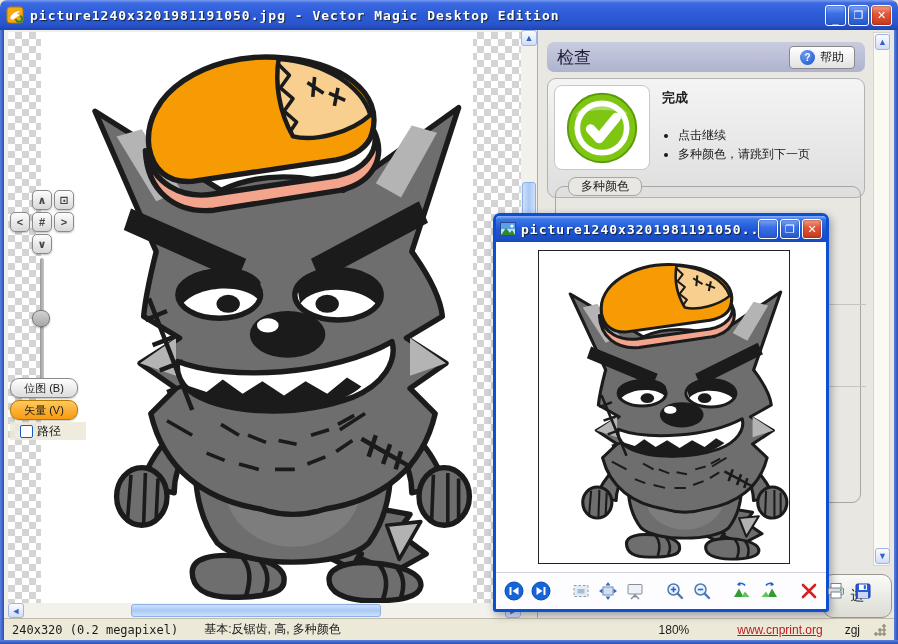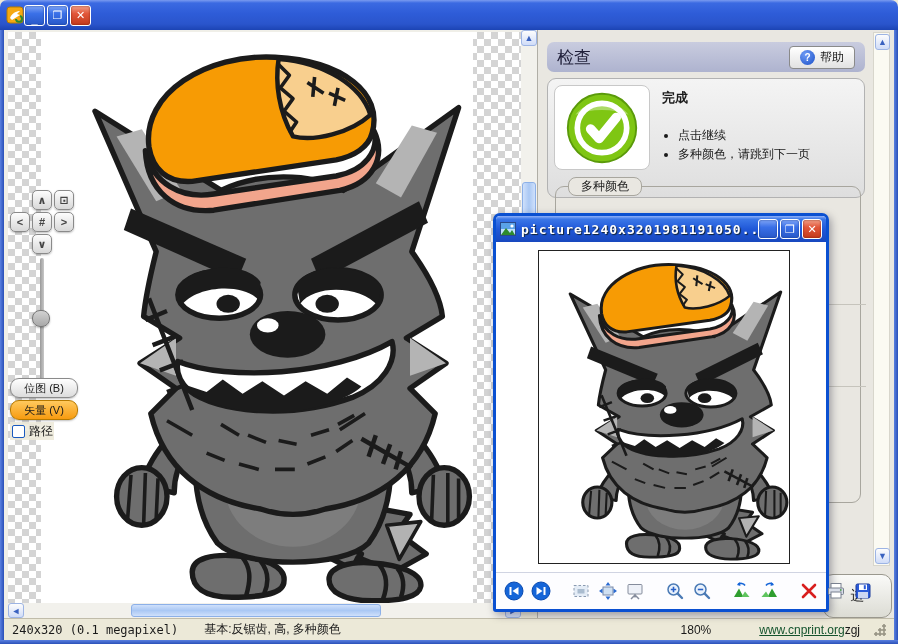--- a/index.html
+++ b/index.html
@@ -44,21 +44,21 @@
   .slider{position:absolute;left:28px;top:228px;width:18px;height:122px;z-index:5;}
   .slider .track{position:absolute;left:8px;top:0;width:4px;height:122px;background:linear-gradient(90deg,#9a9a9a,#c8c8c8);border-radius:2px;}
   .slider .thumb{position:absolute;left:0;top:52px;width:18px;height:17px;border-radius:8px;border:1px solid #777;
     background:linear-gradient(180deg,#d2d2d2,#a8a8a8);box-shadow:0 1px 2px rgba(0,0,0,.3);}
   
   .viewtoggle{position:absolute;left:6px;top:348px;width:70px;z-index:5;}
   .vbtn{width:68px;height:20px;border:1px solid #8a8a8a;border-radius:9px;margin-bottom:2px;
     display:flex;align-items:center;justify-content:center;font-size:11px;
     background:linear-gradient(180deg,#ffffff,#dcdcdc);box-shadow:0 1px 2px rgba(0,0,0,.25);}
   .vbtn.active{background:linear-gradient(180deg,#ffc95e,#f79b10);border-color:#b87a00;}
-  .pathrow{display:flex;align-items:center;gap:4px;height:18px;background:rgba(236,233,216,.85);width:44px;padding-left:2px;}
+  .pathrow{display:flex;align-items:center;gap:4px;height:18px;background:rgba(236,233,216,.85);width:76px;padding-left:10px;}
   .pathrow .cb{width:13px;height:13px;border:1px solid #1a5abf;background:#fff;border-radius:2px;}
 
   
   .sbtrack{background:#f2f1ec;}
   .sbbtn{position:absolute;border:1px solid #9db4e4;border-radius:3px;
     background:linear-gradient(180deg,#fdfdfd,#d0dcf8);color:#3a62c0;font-size:9px;font-weight:bold;
     display:flex;align-items:center;justify-content:center;}
   .sbthumb{position:absolute;border:1px solid #8cb0e8;border-radius:3px;
     background:linear-gradient(90deg,#cfe0fb,#aac8f4 50%,#cfe0fb);}
   .vsb{position:absolute;left:517px;top:0;width:16px;height:573px;}
@@ -91,21 +91,21 @@
   .fwdbtn{position:absolute;left:285px;top:544px;width:69px;height:44px;border:1px solid #9a988e;border-radius:10px;
     background:linear-gradient(180deg,#fafaf8,#dcdcd4);display:flex;align-items:center;justify-content:center;font-size:14px;}
 
   
   .statusbar{position:absolute;left:4px;top:618px;width:890px;height:22px;background:#ece9d8;
     border-top:1px solid #c0bcaa;display:flex;align-items:center;padding:0 8px;font-size:12px;}
   .statusbar .mono{font-family:"DejaVu Sans Mono","Liberation Mono",monospace;}
   .statusbar .dims{margin-right:26px;}
   .statusbar .fill{flex:1;}
   .statusbar .zoompct{margin-right:48px;}
-  .statusbar a{color:#14532d;text-align:right;}
+  .statusbar a{color:#b91c1c;margin-right:22px;text-align:right;}
   .statusbar .user{margin-right:14px;}
   .grip{width:12px;height:12px;background:
     radial-gradient(circle at 2px 10px,#9a9788 1.5px,transparent 2px),
     radial-gradient(circle at 6px 10px,#9a9788 1.5px,transparent 2px),
     radial-gradient(circle at 10px 10px,#9a9788 1.5px,transparent 2px),
     radial-gradient(circle at 6px 6px,#9a9788 1.5px,transparent 2px),
     radial-gradient(circle at 10px 6px,#9a9788 1.5px,transparent 2px),
     radial-gradient(circle at 10px 2px,#9a9788 1.5px,transparent 2px);}
 
   
@@ -200,20 +200,21 @@
 </svg>
 
 <div class="window">
 
   <div class="titlebar">
     <svg class="appicon" viewBox="0 0 18 18">
       <rect x="1" y="1" width="16" height="16" rx="3" fill="#f5a812" stroke="#b87c00"></rect>
       <path d="M4,12 C6,6 12,5 14,5 L11,8 L14,9 L6,14 Z" fill="#fff"></path>
       <path d="M10,13 a3,3 0 1 0 4,-3" fill="none" stroke="#2e8a2e" stroke-width="2"></path>
     </svg>
+    <span class="ttl">picture1240x3201981191050.jpg - Vector Magic Desktop Edition</span>
     <div class="capbtns">
       <div class="capbtn min">
           <span>_</span>
         </div>
       <div class="capbtn max">
           <span>❐</span>
         </div>
       <div class="capbtn close">
           <span>✕</span>
         </div>
@@ -319,21 +320,21 @@
       <div class="gb-sep" style="top:117px"></div>
       <div class="gb-sep" style="top:199px"></div>
     </div>
 
     <div class="fwdbtn">
       <span>进</span>
     </div>
   </div>
 
   <div class="statusbar">
-    <span class="mono dims">240x320 (0.1 megapixel)</span>
+    <span class="mono dims">240x320 (0.2 megapixel)</span>
     <span>基本:反锯齿, 高, 多种颜色</span>
     <span class="fill"></span>
     <span class="zoompct">180%</span>
     <a href="#">www.cnprint.org</a>
     <span class="user">zgj</span>
     <div class="grip"></div>
   </div>
 
   <div class="wb l"></div>
   <div class="wb r"></div>

